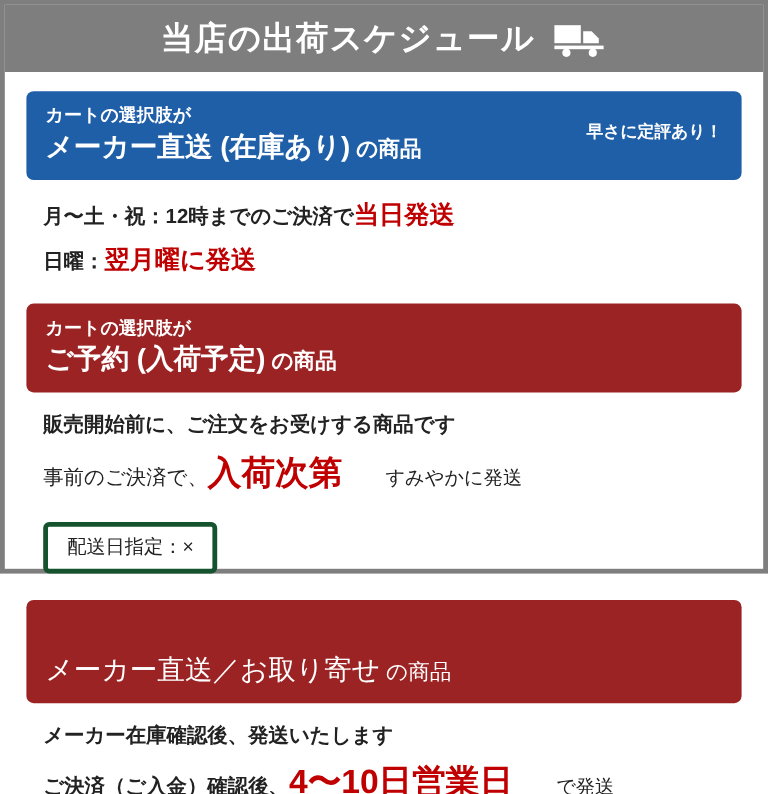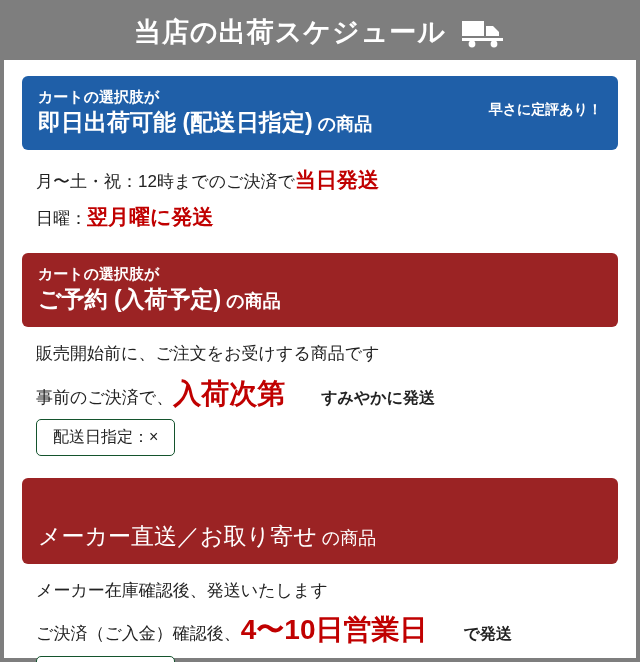--- a/index.html
+++ b/index.html
@@ -9,21 +9,21 @@
   body {
     width: 640px;
     height: 662px;
     background: #ffffff;
     font-family: "Liberation Sans", sans-serif;
     color: #222222;
     overflow: hidden;
   }
   .page {
     width: 640px;
-    height: 662px;
+    height: 478px;
     box-sizing: border-box;
     border: 4px solid #7e7e7e;
     background: #ffffff;
     position: relative;
   }
   
   .header {
     background: #7e7e7e;
     height: 56px;
     display: flex;
@@ -94,49 +94,49 @@
   
   .details {
     padding: 14px 12px 0 14px;
   }
   .line {
     font-size: 17px;
     line-height: 1.55;
     margin-bottom: 4px;
     white-space: nowrap;
   }
-  .line .normal { color: #222222; }
+  .line .normal { color: #222222; font-weight: bold; }
   .em-red {
     color: #c00000;
     font-weight: bold;
     font-size: 21px;
   }
   .em-red-lg {
     color: #c00000;
     font-weight: bold;
     font-size: 28px;
   }
   .small-after {
     color: #222222;
     font-size: 16px;
-    font-weight: bold;
+    font-weight: normal;
     padding-left: 36px;
   }
   .bold-dark {
     font-weight: normal;
     color: #222222;
   }
   .chip {
     display: inline-block;
-    border: 1px solid #14532d;
+    border: 4px solid #14532d;
     border-radius: 5px;
     padding: 7px 16px;
     font-size: 16px;
     color: #222222;
-    margin-top: 0;
+    margin-top: 16px;
     background: #ffffff;
   }
   .gap-md { height: 16px; }
   .gap-lg { height: 22px; }
 </style>
 </head>
 <body>
 
 <div class="page">
 
@@ -151,21 +151,21 @@
         <circle cx="34" cy="28" r="3.4" fill="#ffffff"></circle>
       </svg>
     </span>
   </div>
 
   <div class="content">
 
     <div class="band band-blue">
       <div class="band-left">
         <span class="band-small">カートの選択肢が</span>
-        <span class="band-big"><span>即日出荷可能 (配送日指定)</span><span class="suffix"> の商品</span></span>
+        <span class="band-big"><span>メーカー直送 (在庫あり)</span><span class="suffix"> の商品</span></span>
       </div>
       <div class="band-note">早さに定評あり！</div>
     </div>
 
     <div class="details">
       <div class="line">
         <span class="normal">月〜土・祝：</span><span class="normal">12時まで</span><span class="normal">のご決済で</span><span class="em-red">当日発送</span>
       </div>
       <div class="line">
         <span class="normal">日曜：</span><span class="em-red">翌月曜に発送</span>

